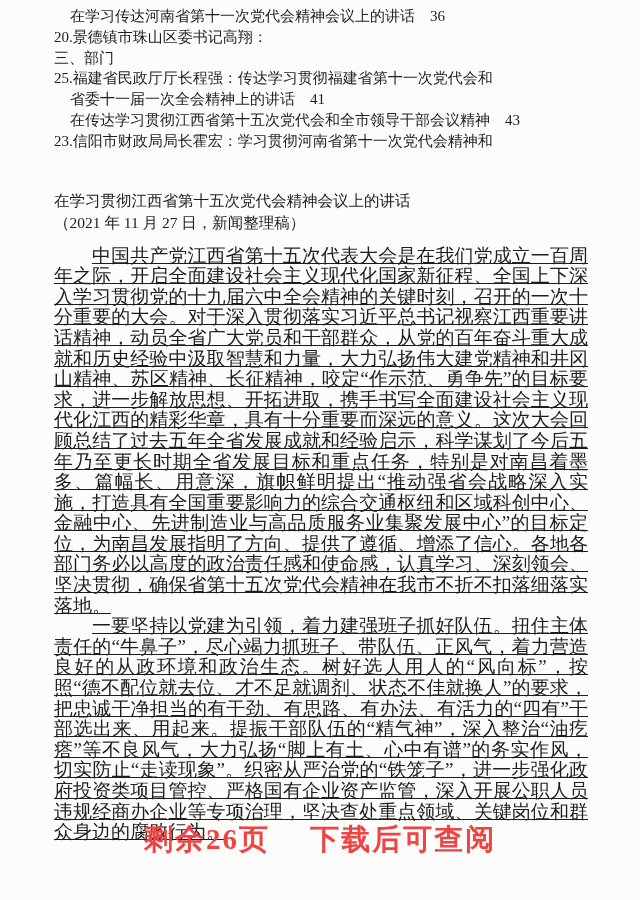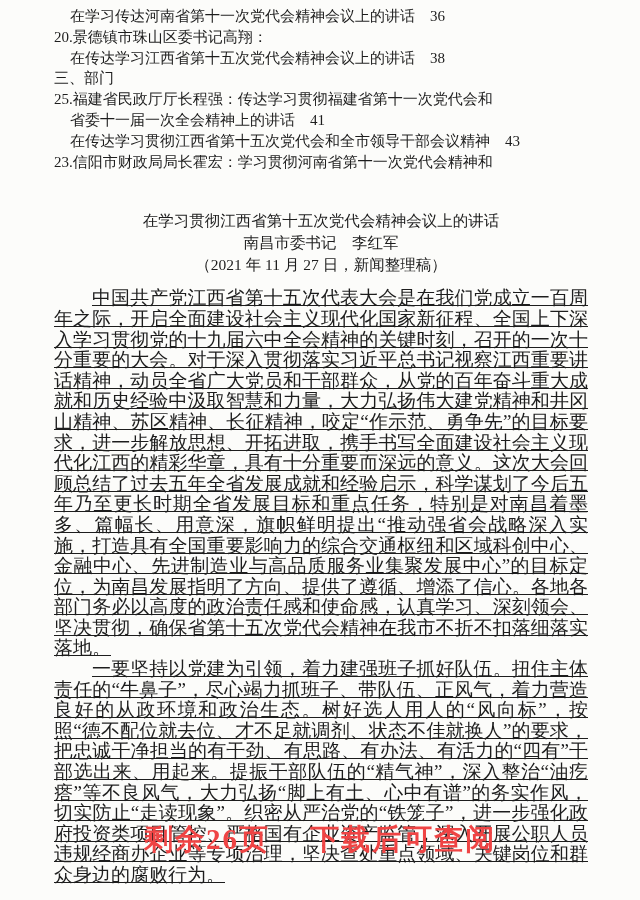--- a/index.html
+++ b/index.html
@@ -16,21 +16,21 @@
     height: 900px;
     padding: 6px 52px 0 54px;
     position: relative;
   }
   .toc-line {
     font-size: 15px;
     line-height: 20.8px;
     white-space: pre-wrap;
   }
   .toc-line.indent { padding-left: 16px; }
-  .article-head { margin-top: 38px; text-align: center; }
+  .article-head { margin-top: 38px; }
   .article-head > div {
     font-size: 15.5px;
     line-height: 22px;
     white-space: pre-wrap;
   }
   .article-body { margin-top: 12px; }
   .para {
     font-size: 19px;
     line-height: 20.6px;
     text-align: justify;
@@ -51,31 +51,29 @@
   }
 </style>
 </head>
 <body>
 
 <div class="page">
 
   <div class="toc">
     <div class="toc-line indent">在学习传达河南省第十一次党代会精神会议上的讲话　36</div>
     <div class="toc-line">20.景德镇市珠山区委书记高翔：</div>
-    <div class="toc-line indent">在传达学习江西省第十五次党代会精神会议上的讲话　38</div>
     <div class="toc-line">三、部门</div>
     <div class="toc-line">25.福建省民政厅厅长程强：传达学习贯彻福建省第十一次党代会和</div>
     <div class="toc-line indent">省委十一届一次全会精神上的讲话　41</div>
     <div class="toc-line indent">在传达学习贯彻江西省第十五次党代会和全市领导干部会议精神　43</div>
     <div class="toc-line">23.信阳市财政局局长霍宏：学习贯彻河南省第十一次党代会精神和</div>
   </div>
 
   <div class="article-head">
     <div>在学习贯彻江西省第十五次党代会精神会议上的讲话</div>
-    <div>南昌市委书记　李红军</div>
     <div>（2021 年 11 月 27 日，新闻整理稿）</div>
   </div>
 
   <div class="article-body">
     <p class="para">中国共产党江西省第十五次代表大会是在我们党成立一百周年之际，开启全面建设社会主义现代化国家新征程、全国上下深入学习贯彻党的十九届六中全会精神的关键时刻，召开的一次十分重要的大会。对于深入贯彻落实习近平总书记视察江西重要讲话精神，动员全省广大党员和干部群众，从党的百年奋斗重大成就和历史经验中汲取智慧和力量，大力弘扬伟大建党精神和井冈山精神、苏区精神、长征精神，咬定“作示范、勇争先”的目标要求，进一步解放思想、开拓进取，携手书写全面建设社会主义现代化江西的精彩华章，具有十分重要而深远的意义。这次大会回顾总结了过去五年全省发展成就和经验启示，科学谋划了今后五年乃至更长时期全省发展目标和重点任务，特别是对南昌着墨多、篇幅长、用意深，旗帜鲜明提出“推动强省会战略深入实施，打造具有全国重要影响力的综合交通枢纽和区域科创中心、金融中心、先进制造业与高品质服务业集聚发展中心”的目标定位，为南昌发展指明了方向、提供了遵循、增添了信心。各地各部门务必以高度的政治责任感和使命感，认真学习、深刻领会、坚决贯彻，确保省第十五次党代会精神在我市不折不扣落细落实落地。</p>
     <p class="para">一要坚持以党建为引领，着力建强班子抓好队伍。扭住主体责任的“牛鼻子”，尽心竭力抓班子、带队伍、正风气，着力营造良好的从政环境和政治生态。树好选人用人的“风向标”，按照“德不配位就去位、才不足就调剂、状态不佳就换人”的要求，把忠诚干净担当的有干劲、有思路、有办法、有活力的“四有”干部选出来、用起来。提振干部队伍的“精气神”，深入整治“油疙瘩”等不良风气，大力弘扬“脚上有土、心中有谱”的务实作风，切实防止“走读现象”。织密从严治党的“铁笼子”，进一步强化政府投资类项目管控、严格国有企业资产监管，深入开展公职人员违规经商办企业等专项治理，坚决查处重点领域、关键岗位和群众身边的腐败行为。</p>
   </div>
 
   <div class="watermark">剩余26页　 下载后可查阅</div>
 

